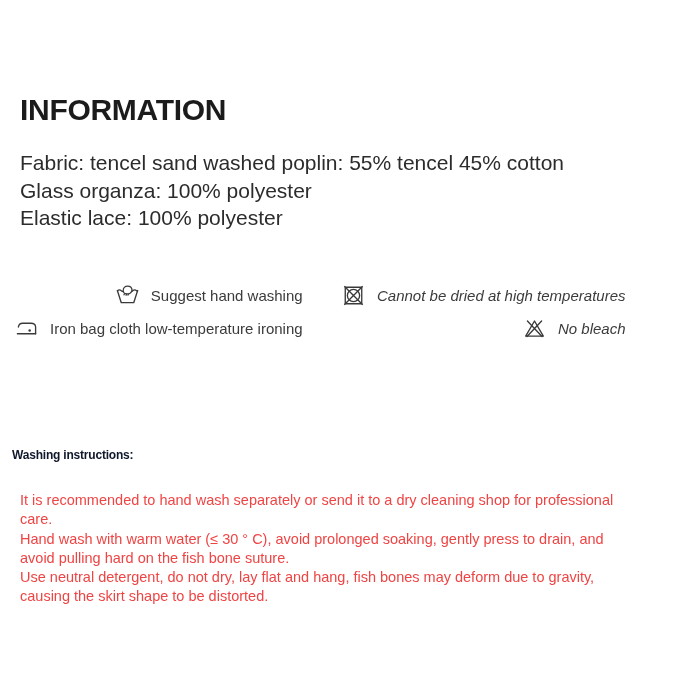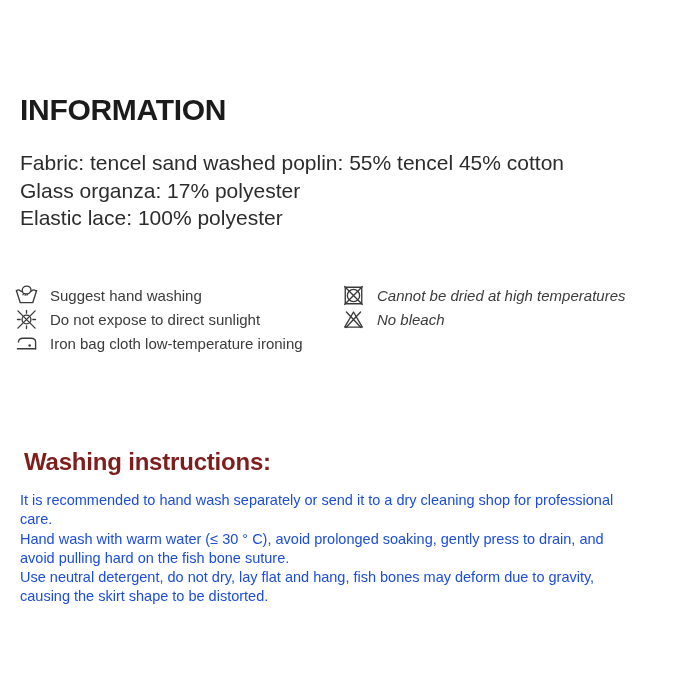--- a/index.html
+++ b/index.html
@@ -30,20 +30,22 @@
     top: 149px;
     font-size: 21px;
     line-height: 27.5px;
     color: #2c2c2c;
   }
   .care-col {
     position: absolute;
     top: 283px;
     display: flex;
     flex-direction: column;
+    gap: 9px;
+    align-items: flex-end;
   }
   .care-left  { left: 15px; }
   .care-right { left: 342px; font-style: italic; }
   .care-row {
     display: flex;
     align-items: center;
     height: 24px;
   }
   .care-icon {
     width: 23px;
@@ -55,82 +57,70 @@
   }
   .care-icon svg { display: block; }
   .care-label {
     margin-left: 12px;
     font-size: 15px;
     color: #3b3b3b;
     white-space: nowrap;
   }
   .wash-heading {
     position: absolute;
-    left: 24px;
+    left: 12px;
     top: 448px;
-    font-size: 24px;
+    font-size: 12px;
     font-weight: 700;
     letter-spacing: -0.2px;
-    color: #7f1d1d;
+    color: #0f172a;
   }
   .wash-body {
     position: absolute;
     left: 20px;
     top: 491px;
     width: 668px;
     font-size: 14.5px;
     line-height: 19.3px;
-    color: #1d4ed8;
+    color: #ef4444;
   }
   .wash-body p {
     margin: 0;
     white-space: pre-line;
   }
 </style>
 </head>
 <body>
 
 <div class="page">
 
   <h1 class="title">INFORMATION</h1>
 
   <div class="fabric">
     <div>Fabric: tencel sand washed poplin: 55% tencel 45% cotton</div>
-    <div>Glass organza: 17% polyester</div>
+    <div>Glass organza: 100% polyester</div>
     <div>Elastic lace: 100% polyester</div>
   </div>
 
   <div class="care-col care-left">
 
     <div class="care-row">
       <span class="care-icon">
         <svg viewBox="0 0 24 24" width="23" height="23">
           <g fill="none" stroke="#3a3a3a" stroke-width="1.4" stroke-linecap="round" stroke-linejoin="round">
             <path d="M1.5 7 L5.5 19.5 H18.5 L22.5 7"></path>
             <path d="M1.5 7 Q3.5 5.2 5.5 7 T9.5 7 T13.5 7 T17.5 7 T21.5 7 L22.5 7"></path>
           </g>
           <path d="M8.1 8.9 C6.8 6.3 7.7 3.5 10.3 2.5 C12.9 1.5 15.7 2.7 16.5 5 C17.1 6.8 16.3 8.6 14.7 9.6 C12.7 10.8 9.5 10.7 8.1 8.9 Z" fill="#ffffff" stroke="#3a3a3a" stroke-width="1.3" stroke-linejoin="round"></path>
           <path d="M9.3 9.9 L8.2 11.3 M11.2 10.4 L10.4 11.9 M13 10.4 L12.5 11.8" fill="none" stroke="#3a3a3a" stroke-width="1.1" stroke-linecap="round"></path>
         </svg>
       </span>
       <span class="care-label">Suggest hand washing</span>
     </div>
 
-    <div class="care-row">
-      <span class="care-icon">
-        <svg viewBox="0 0 24 24" width="23" height="23">
-          <g fill="none" stroke="#3a3a3a" stroke-width="1.4" stroke-linecap="round">
-            <circle cx="12" cy="12" r="4.6"></circle>
-            <path d="M12 2.6 V5.4 M12 18.6 V21.4 M2.6 12 H5.4 M18.6 12 H21.4"></path>
-            <path d="M3 3 L21 21 M21 3 L3 21"></path>
-          </g>
-        </svg>
-      </span>
-      <span class="care-label">Do not expose to direct sunlight</span>
-    </div>
 
     <div class="care-row">
       <span class="care-icon">
         <svg viewBox="0 0 24 24" width="23" height="23">
           <g fill="none" stroke="#3a3a3a" stroke-width="1.4" stroke-linecap="round" stroke-linejoin="round">
             <path d="M2.5 17.5 H21.5"></path>
             <path d="M21.5 17.5 V10.5 C21.5 8 19.5 6.5 16.5 6.5 H8 C5.4 6.5 3.9 8.2 3.5 10.4"></path>
           </g>
           <circle cx="15.3" cy="14.2" r="1.3" fill="#3a3a3a"></circle>
         </svg>

